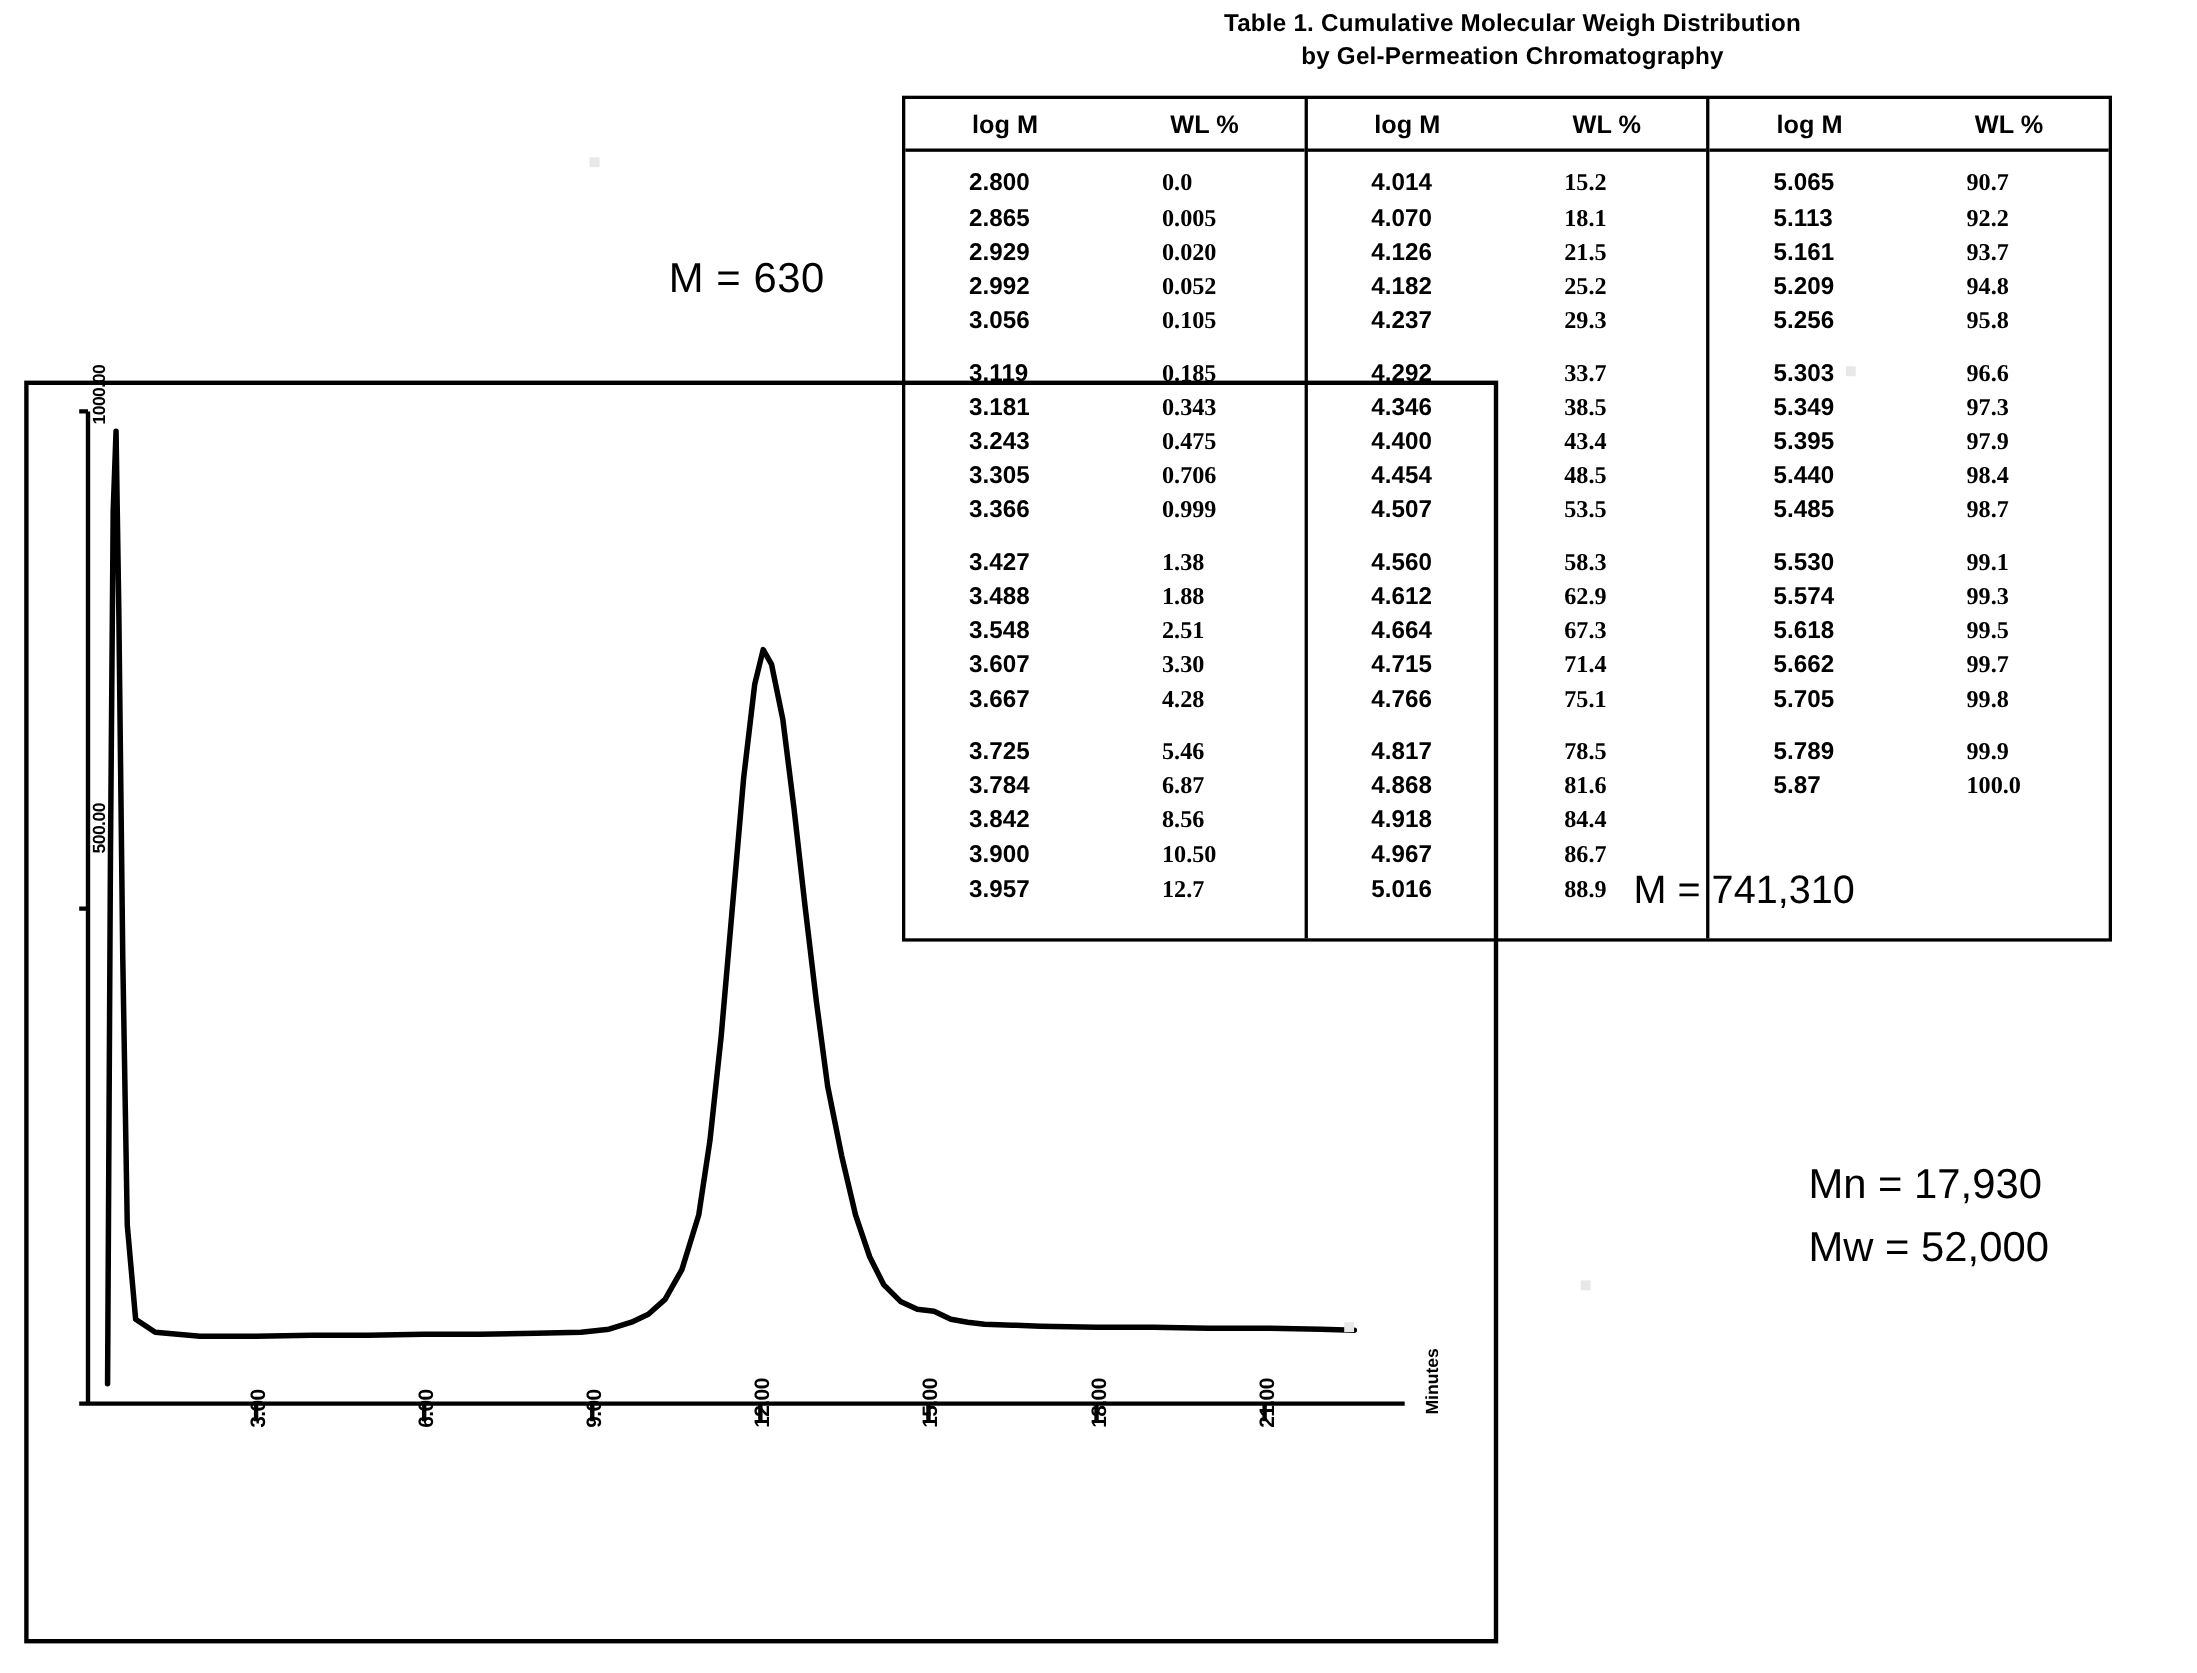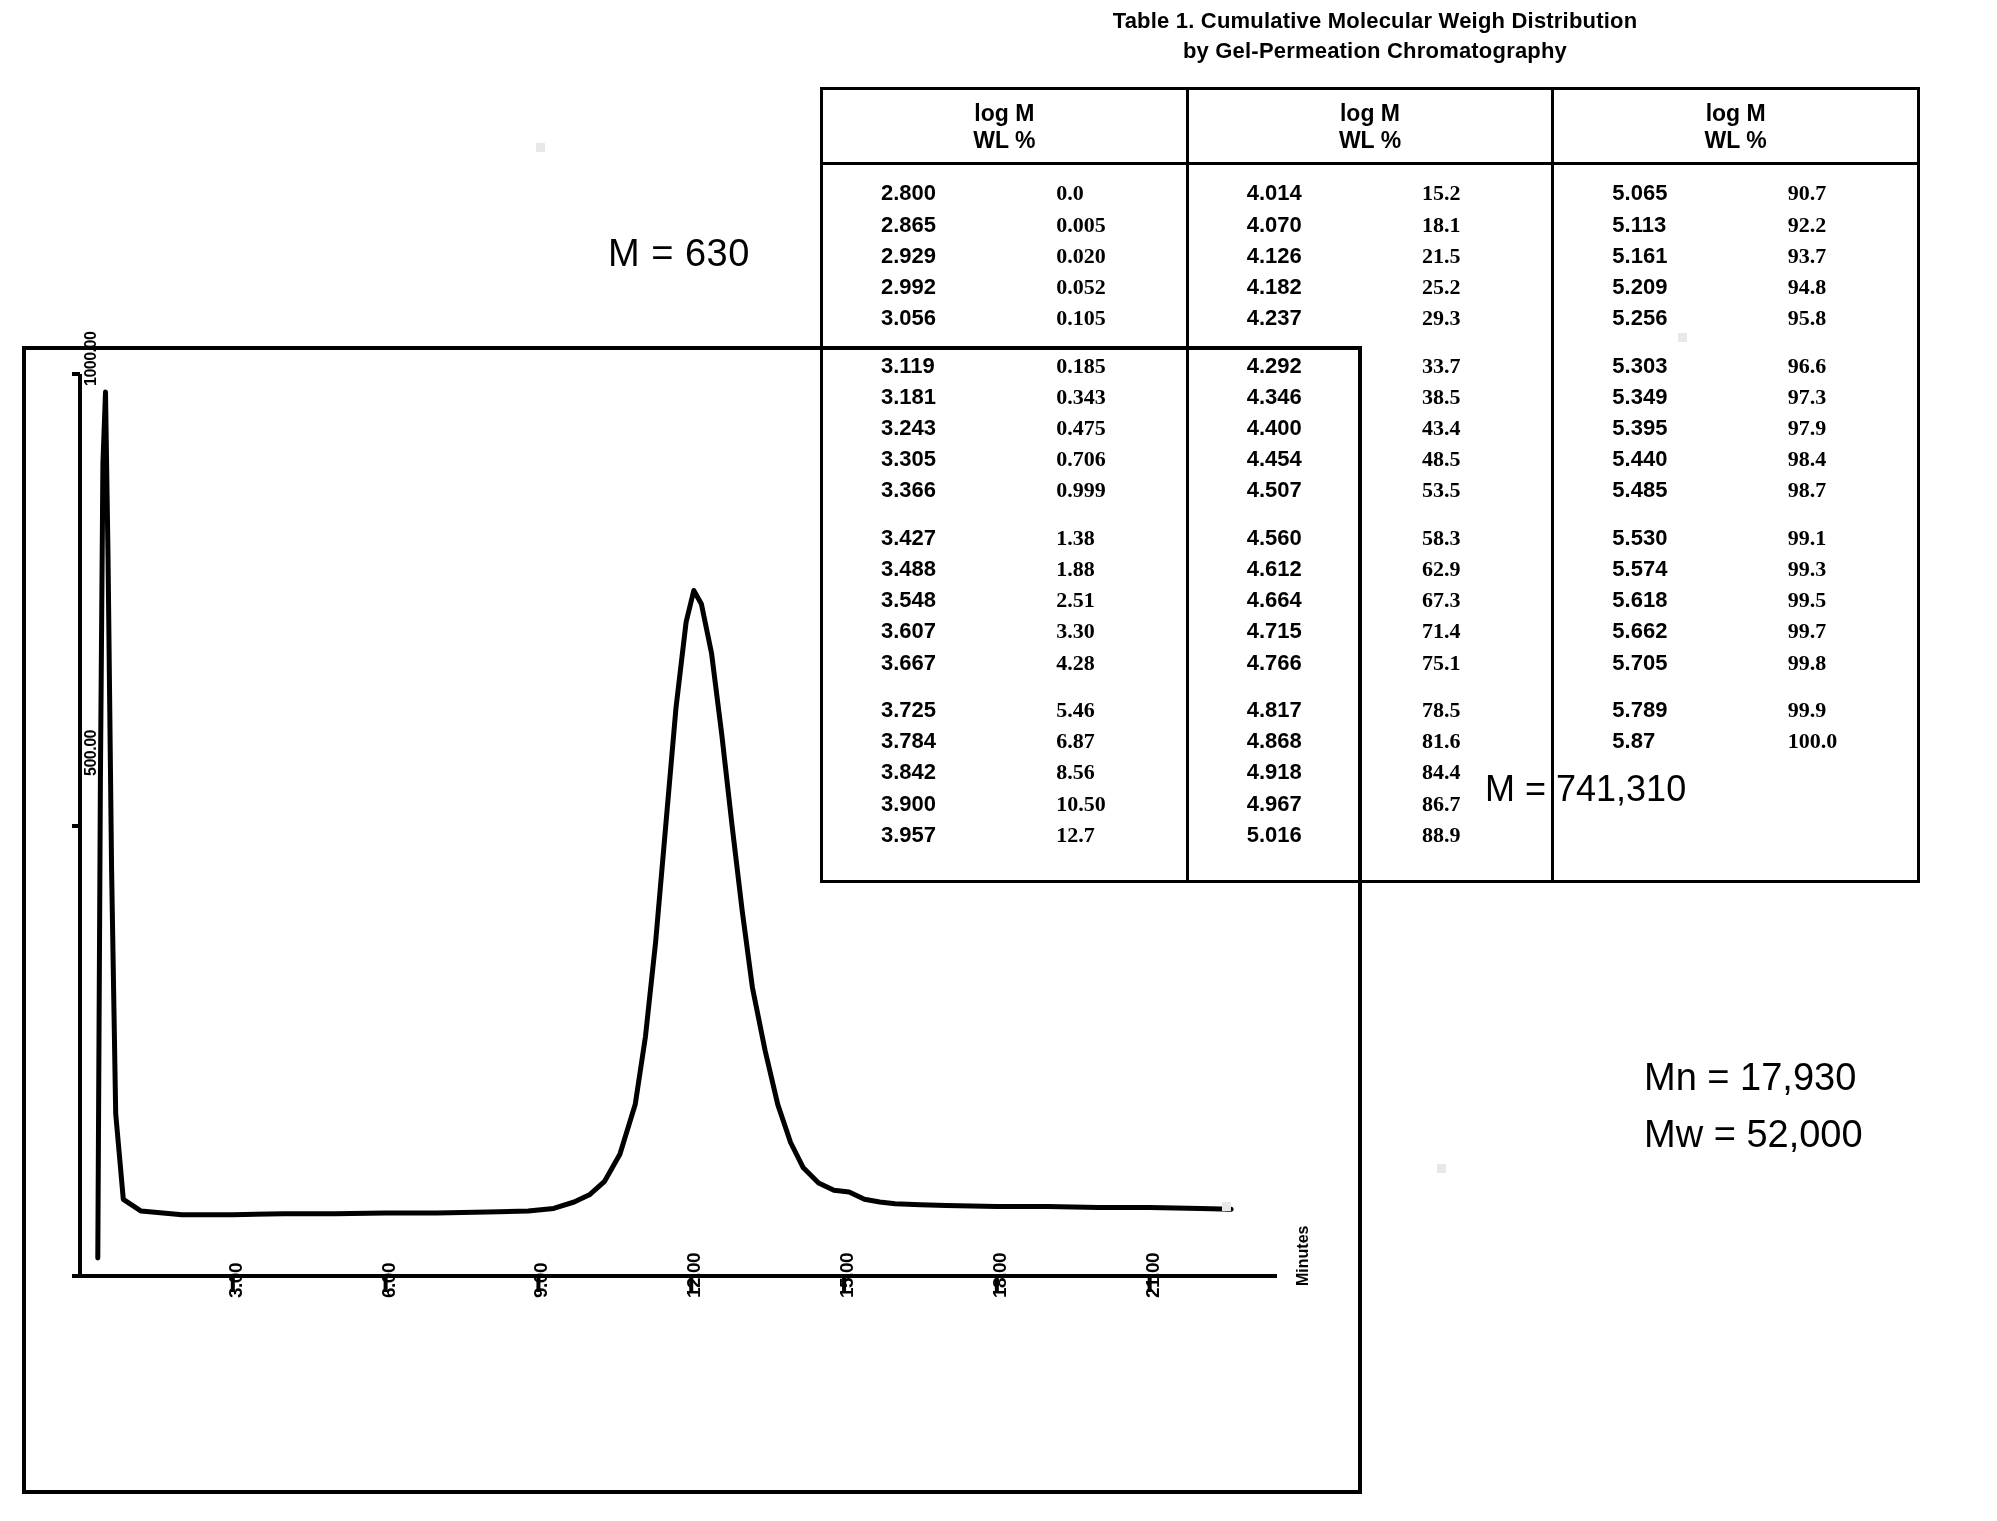--- a/index.html
+++ b/index.html
@@ -43,21 +43,20 @@
     box-sizing: border-box;
     padding: 0;
   }
   .table-col + .table-col {
     border-left: 3px solid #000;
   }
   .col-head {
     display: flex;
     border-bottom: 3px solid #000;
     padding: 10px 0 8px 0;
-    flex-direction: column;
   }
   .col-head .hcell {
     flex: 1 1 0;
     text-align: center;
     font-size: 23px;
     font-weight: bold;
   }
   .col-body {
     padding: 12px 0 14px 0;
   }
@@ -82,21 +81,21 @@
     position: absolute;
     left: 608px;
     top: 232px;
     font-size: 38px;
     letter-spacing: 0.5px;
     text-align: center;
   }
   #label-m741310 {
     position: absolute;
     left: 1485px;
-    top: 768px;
+    top: 788px;
     font-size: 36px;
   }
   #label-mn {
     position: absolute;
     left: 1644px;
     top: 1049px;
     font-size: 38px;
     line-height: 1.5;
   }
 

